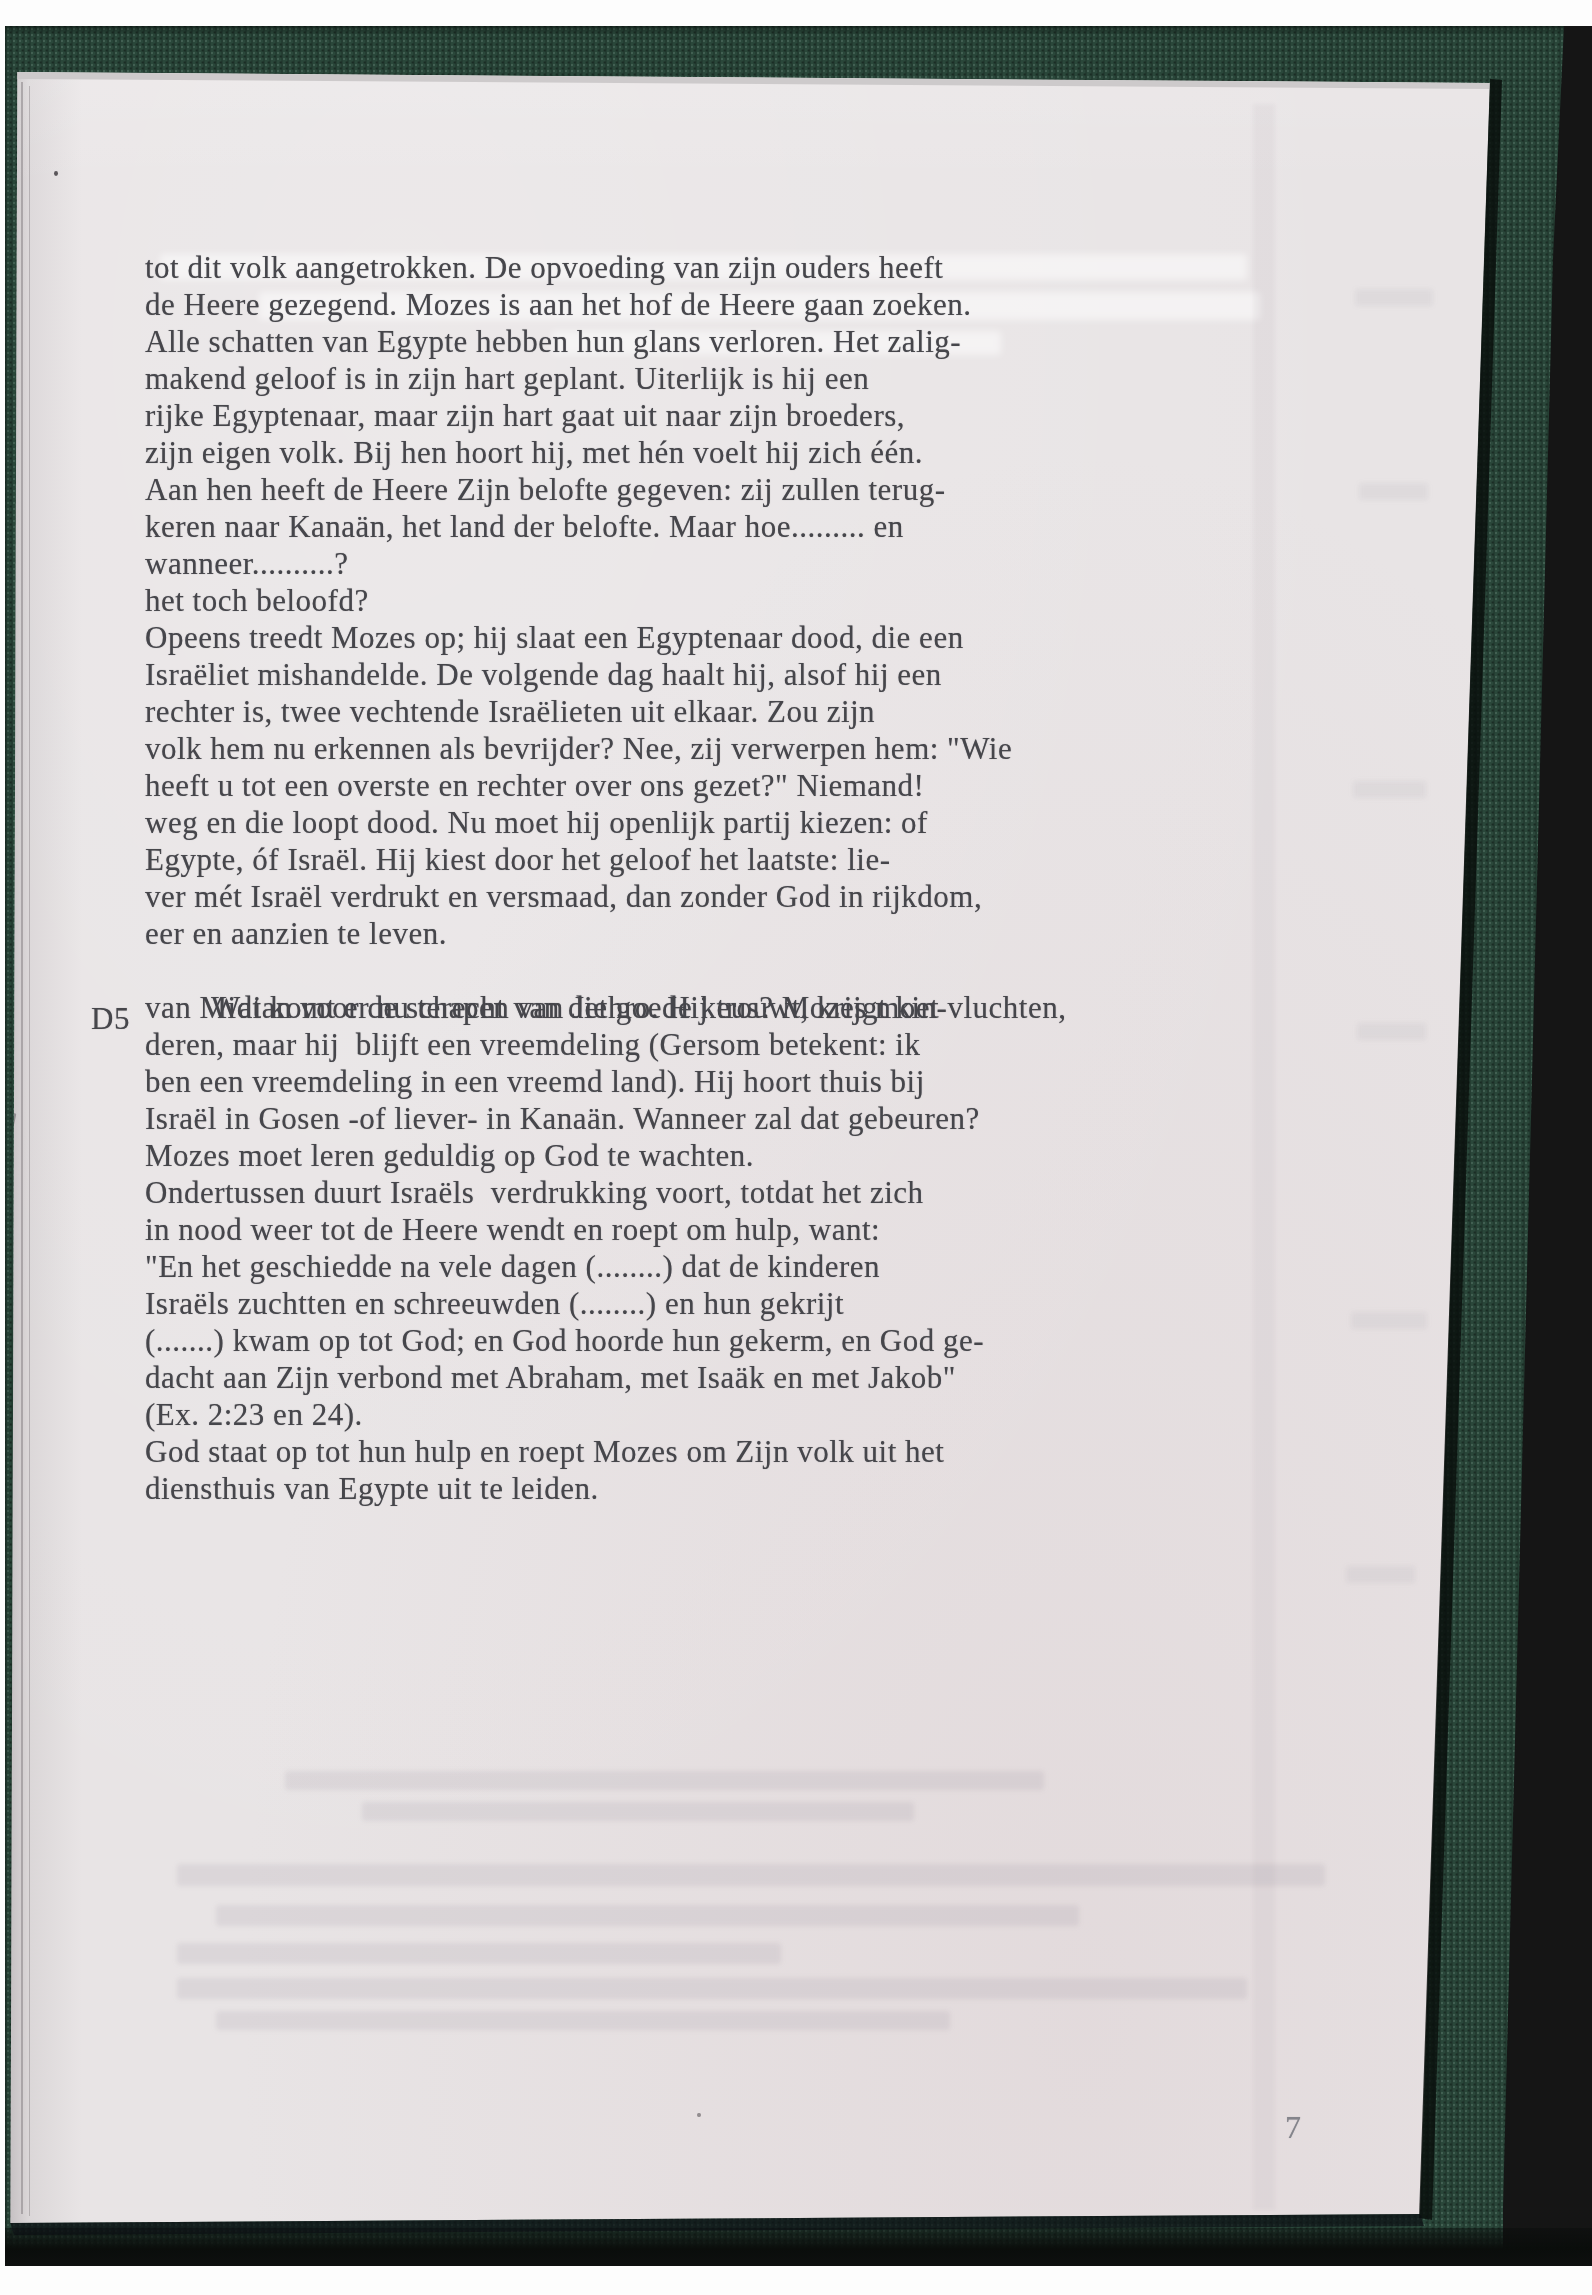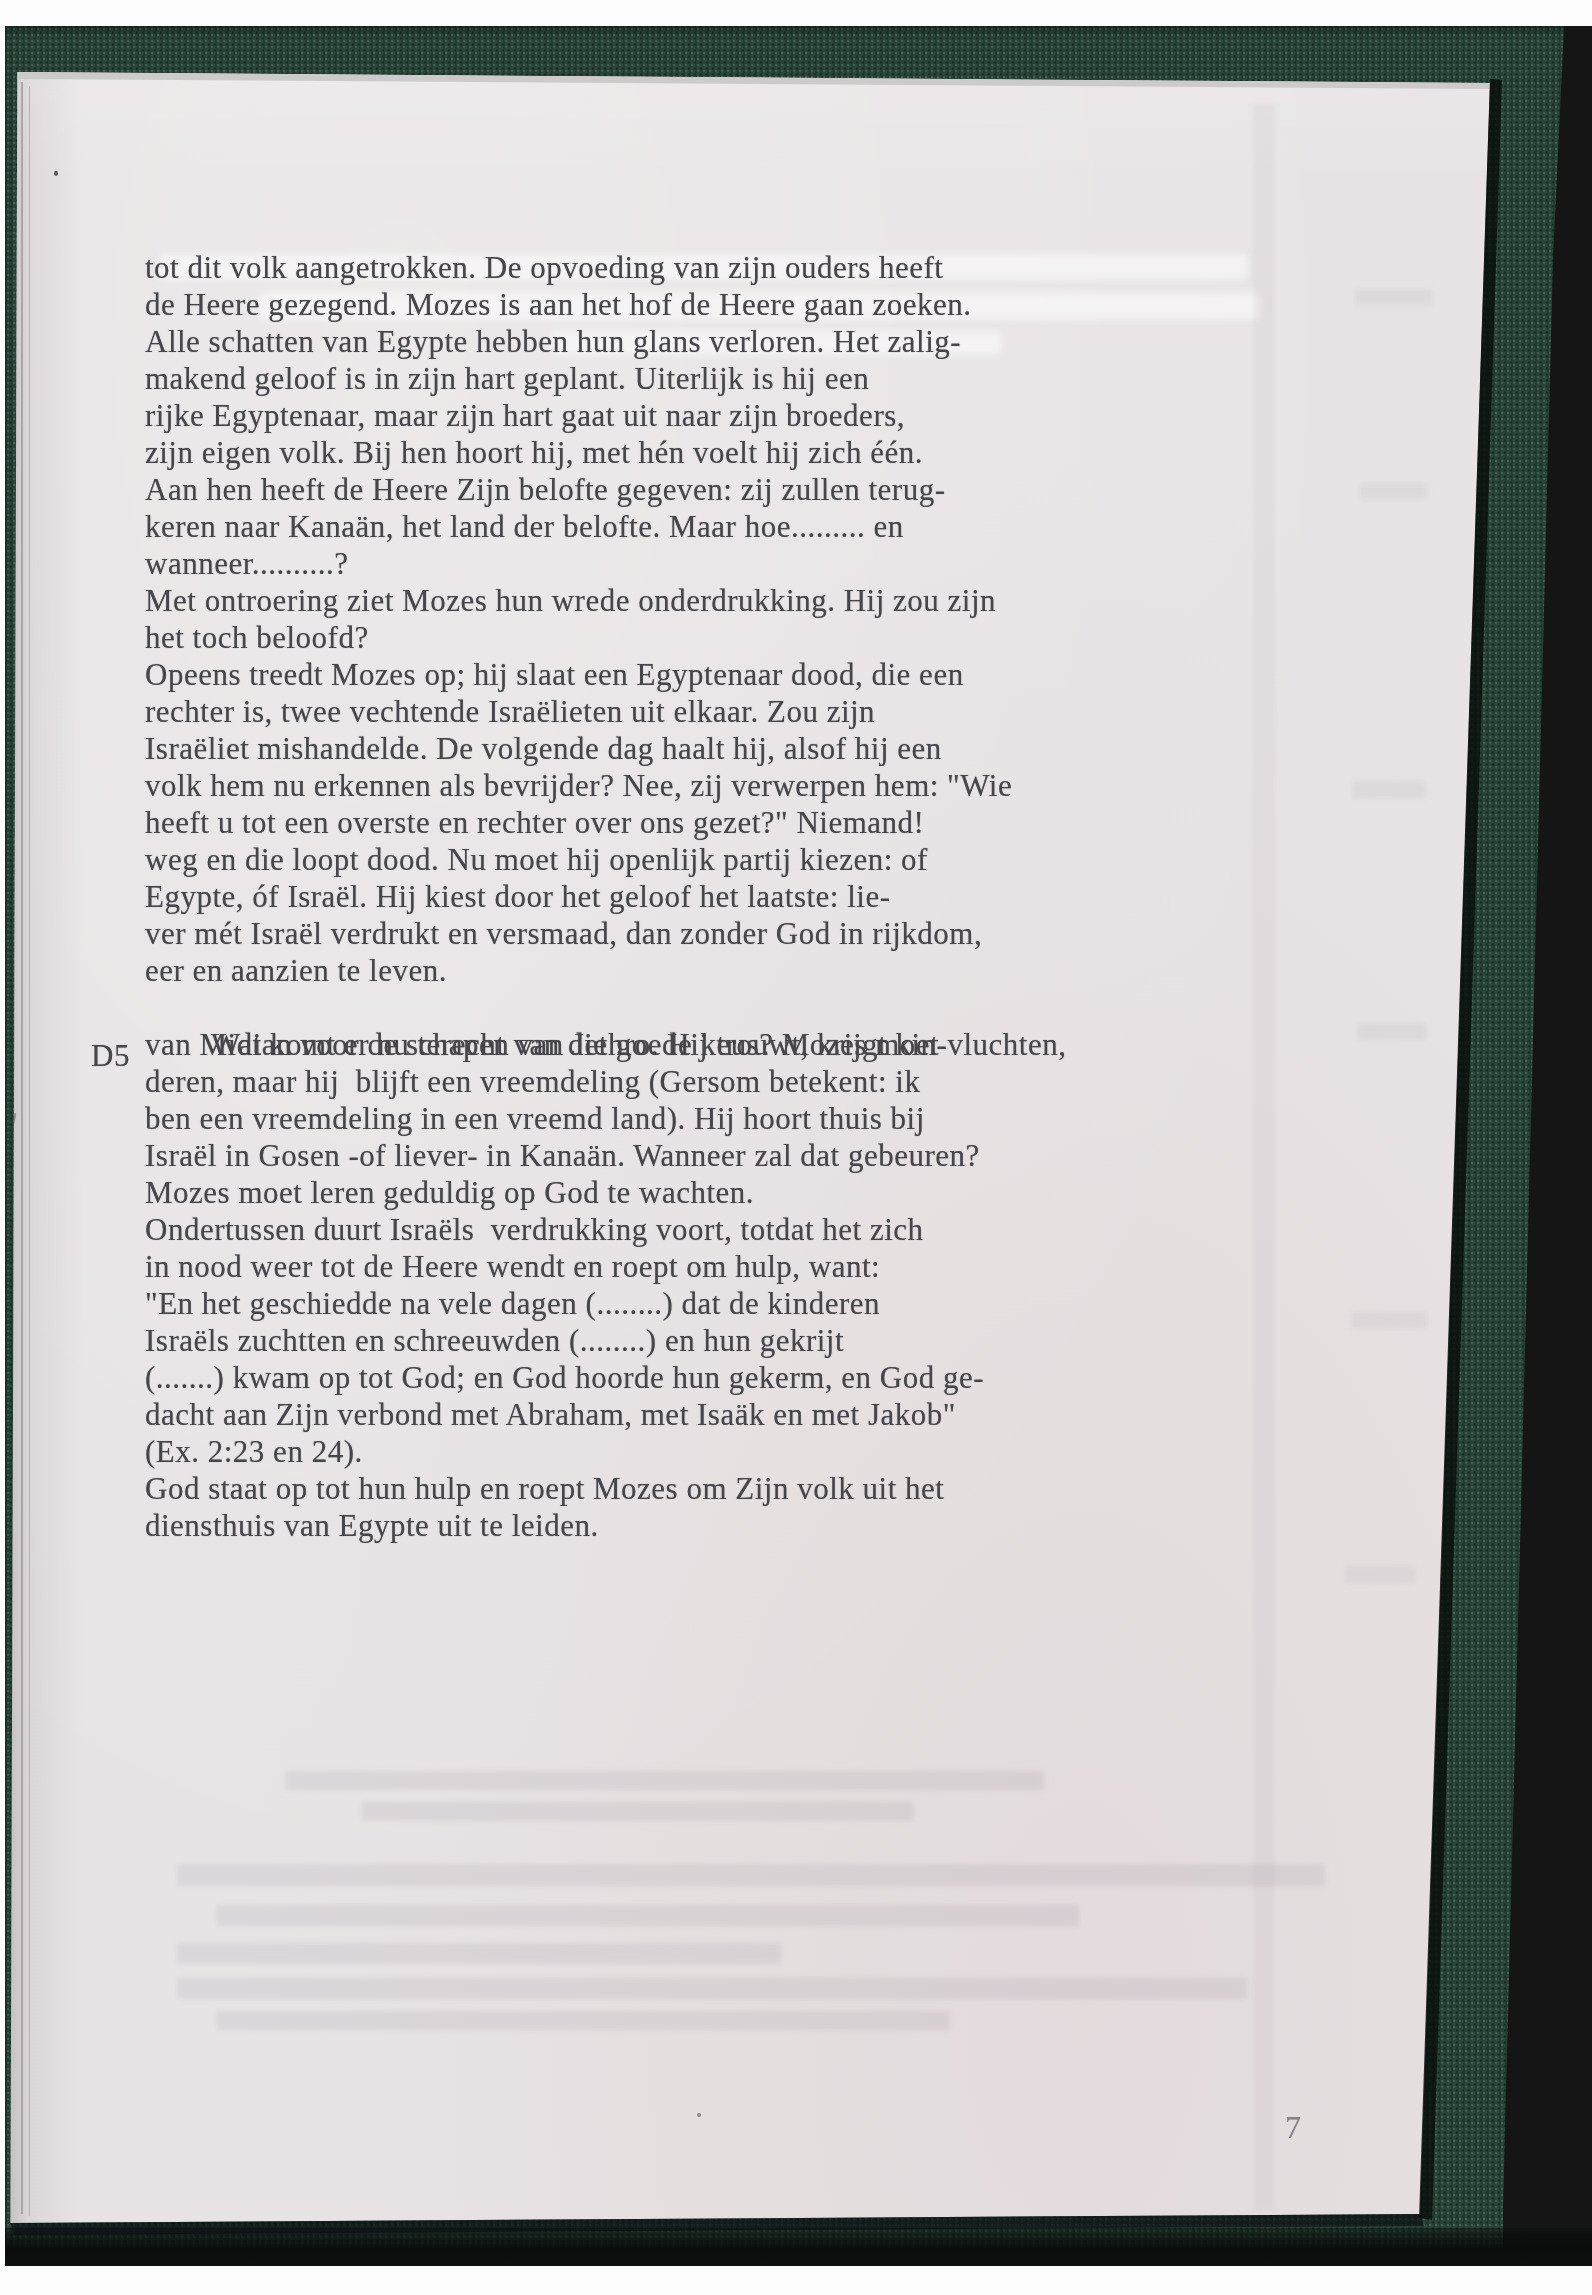--- a/index.html
+++ b/index.html
@@ -134,25 +134,24 @@
     <div class="textblock">
       <div class="line">tot dit volk aangetrokken. De opvoeding van zijn ouders heeft</div>
       <div class="line">de Heere gezegend. Mozes is aan het hof de Heere gaan zoeken.</div>
       <div class="line">Alle schatten van Egypte hebben hun glans verloren. Het zalig-</div>
       <div class="line">makend geloof is in zijn hart geplant. Uiterlijk is hij een</div>
       <div class="line">rijke Egyptenaar, maar zijn hart gaat uit naar zijn broeders,</div>
       <div class="line">zijn eigen volk. Bij hen hoort hij, met hén voelt hij zich één.</div>
       <div class="line">Aan hen heeft de Heere Zijn belofte gegeven: zij zullen terug-</div>
       <div class="line">keren naar Kanaän, het land der belofte. Maar hoe......... en</div>
       <div class="line">wanneer..........?</div>
-      <div class="line">Met ontroering ziet Mozes hun wrede onderdrukking. Hij zou zijn</div>
       <div class="line">het toch beloofd?</div>
       <div class="line">Opeens treedt Mozes op; hij slaat een Egyptenaar dood, die een</div>
+      <div class="line">Israëliet mishandelde. De volgende dag haalt hij, alsof hij een</div>
       <div class="line">rechter is, twee vechtende Israëlieten uit elkaar. Zou zijn</div>
-      <div class="line">Israëliet mishandelde. De volgende dag haalt hij, alsof hij een</div>
       <div class="line">volk hem nu erkennen als bevrijder? Nee, zij verwerpen hem: "Wie</div>
       <div class="line">heeft u tot een overste en rechter over ons gezet?" Niemand!</div>
       <div class="line">weg en die loopt dood. Nu moet hij openlijk partij kiezen: of</div>
       <div class="line">Egypte, óf Israël. Hij kiest door het geloof het laatste: lie-</div>
       <div class="line">ver mét Israël verdrukt en versmaad, dan zonder God in rijkdom,</div>
       <div class="line">eer en aanzien te leven.</div>
       <div class="line">
         <span class="marker">D5</span><span>Wat komt er nu terecht van die goede keus? Mozes moet vluchten,</span>
       </div>
       <div class="line">van Midian voor de schapen van Jethro. Hij trouwt, krijgt kin-</div>

